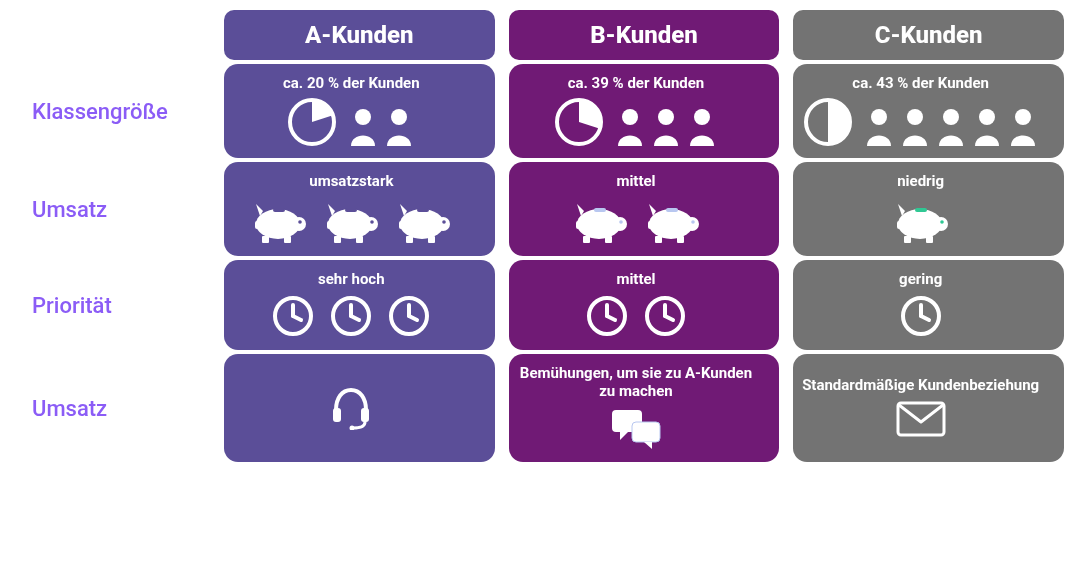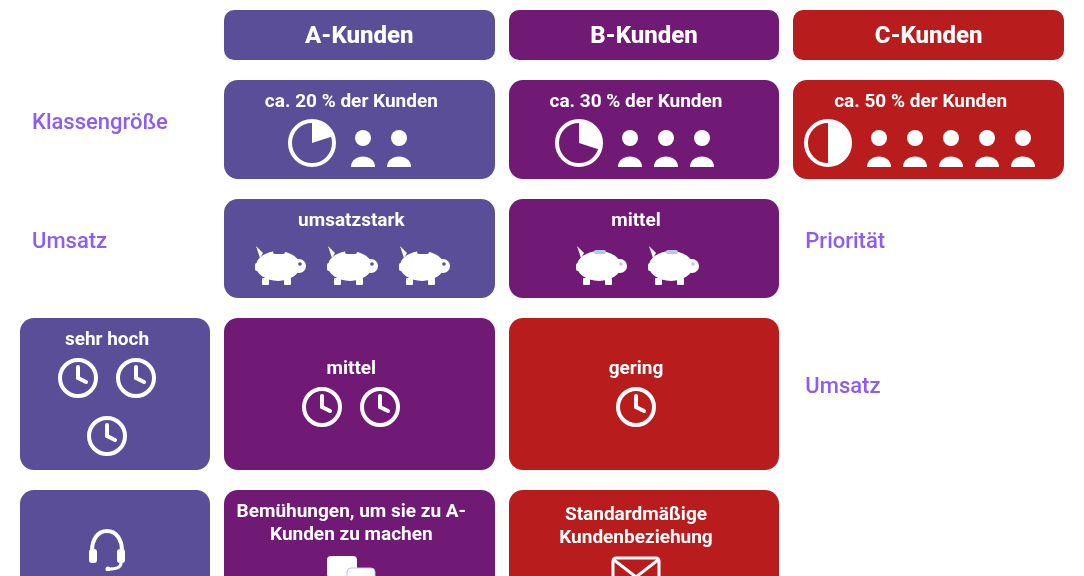--- a/index.html
+++ b/index.html
@@ -31,41 +31,40 @@
     font-size: 24px;
     display: flex;
     align-items: center;
     justify-content: center;
     height: 50px;
   }
   .cell {
     border-radius: 14px;
     color: #fff;
     font-weight: 700;
-    font-size: 19px;
+    font-size: 15px;
     display: flex;
     flex-direction: column;
     align-items: center;
     justify-content: center;
     padding: 10px 24px 12px 8px;
     text-align: center;
     line-height: 1.2;
-    margin-top: 16px;
   }
   .cell .text { margin-bottom: 6px; }
   .cell .icons {
     display: flex;
     align-items: flex-end;
     justify-content: center;
     gap: 12px;
     flex-wrap: wrap;
   }
   .colA { background: #5B4E98; }
   .colB { background: #701a75; }
-  .colC { background: #b91c1c; }
+  .colC { background: #737373; }
   svg { display: block; }
 </style>
 </head>
 <body>
 
 <div class="grid">
 
   <div></div>
   <div class="header colA">A-Kunden</div>
   <div class="header colB">B-Kunden</div>
@@ -88,21 +87,21 @@
     <path d="M3 40 C3 26 27 26 27 40 Z" fill="#fff"></path>
   </svg>
           <svg width="30" height="40" viewBox="0 0 30 40">
     <circle cx="15" cy="11" r="8" fill="#fff"></circle>
     <path d="M3 40 C3 26 27 26 27 40 Z" fill="#fff"></path>
   </svg>
         </span>
     </div>
   </div>
   <div class="cell colB">
-    <div class="text">ca. 30 % der Kunden</div>
+    <div class="text">ca. 39 % der Kunden</div>
     <div class="icons">
       <span>
           <svg width="48" height="48" viewBox="0 0 48 48">
     <circle cx="24" cy="24" r="22" fill="none" stroke="#fff" stroke-width="4"></circle>
     <path d="M 24 24 L 24 2 A 22 22 0 0 1 44.92324335849338 30.798373876248842 Z" fill="#fff"></path>
   </svg>
         </span>
       <span style="display: flex; gap: 6px; align-items: flex-end;">
           <svg width="30" height="40" viewBox="0 0 30 40">
     <circle cx="15" cy="11" r="8" fill="#fff"></circle>
@@ -113,21 +112,21 @@
     <path d="M3 40 C3 26 27 26 27 40 Z" fill="#fff"></path>
   </svg>
           <svg width="30" height="40" viewBox="0 0 30 40">
     <circle cx="15" cy="11" r="8" fill="#fff"></circle>
     <path d="M3 40 C3 26 27 26 27 40 Z" fill="#fff"></path>
   </svg>
         </span>
     </div>
   </div>
   <div class="cell colC">
-    <div class="text">ca. 50 % der Kunden</div>
+    <div class="text">ca. 43 % der Kunden</div>
     <div class="icons">
       <span>
           <svg width="48" height="48" viewBox="0 0 48 48">
     <circle cx="24" cy="24" r="22" fill="none" stroke="#fff" stroke-width="4"></circle>
     <path d="M 24 24 L 24 2 A 22 22 0 0 1 24 46 Z" fill="#fff"></path>
   </svg>
         </span>
       <span style="display: flex; gap: 6px; align-items: flex-end;">
           <svg width="30" height="40" viewBox="0 0 30 40">
     <circle cx="15" cy="11" r="8" fill="#fff"></circle>
@@ -195,20 +194,35 @@
         <svg width="62" height="48" viewBox="0 0 62 48">
     <ellipse cx="30" cy="28" rx="22" ry="15" fill="#fff"></ellipse>
     <rect x="14" y="40" width="7" height="7" rx="1" fill="#fff"></rect>
     <rect x="36" y="40" width="7" height="7" rx="1" fill="#fff"></rect>
     <circle cx="51" cy="28" r="7" fill="#fff"></circle>
     <path d="M15 15 L8 8 L12 20 Z" fill="#fff"></path>
     <rect x="7" y="25" width="4" height="8" rx="2" fill="#fff"></rect>
     <rect x="25" y="12" width="12" height="4" rx="2" fill="currentColor"></rect>
     <circle cx="52" cy="26" r="1.8" fill="currentColor"></circle>
   </svg>
+        <svg width="62" height="48" viewBox="0 0 62 48">
+    <ellipse cx="30" cy="28" rx="22" ry="15" fill="#fff"></ellipse>
+    <rect x="14" y="40" width="7" height="7" rx="1" fill="#fff"></rect>
+    <rect x="36" y="40" width="7" height="7" rx="1" fill="#fff"></rect>
+    <circle cx="51" cy="28" r="7" fill="#fff"></circle>
+    <path d="M15 15 L8 8 L12 20 Z" fill="#fff"></path>
+    <rect x="7" y="25" width="4" height="8" rx="2" fill="#fff"></rect>
+    <rect x="25" y="12" width="12" height="4" rx="2" fill="currentColor"></rect>
+    <circle cx="52" cy="26" r="1.8" fill="currentColor"></circle>
+  </svg>
+      </div>
+  </div>
+  <div class="cell colC">
+    <div class="text">niedrig</div>
+    <div class="icons" style="color: rgb(48, 200, 148); gap: 10px;">
         <svg width="62" height="48" viewBox="0 0 62 48">
     <ellipse cx="30" cy="28" rx="22" ry="15" fill="#fff"></ellipse>
     <rect x="14" y="40" width="7" height="7" rx="1" fill="#fff"></rect>
     <rect x="36" y="40" width="7" height="7" rx="1" fill="#fff"></rect>
     <circle cx="51" cy="28" r="7" fill="#fff"></circle>
     <path d="M15 15 L8 8 L12 20 Z" fill="#fff"></path>
     <rect x="7" y="25" width="4" height="8" rx="2" fill="#fff"></rect>
     <rect x="25" y="12" width="12" height="4" rx="2" fill="currentColor"></rect>
     <circle cx="52" cy="26" r="1.8" fill="currentColor"></circle>
   </svg>

